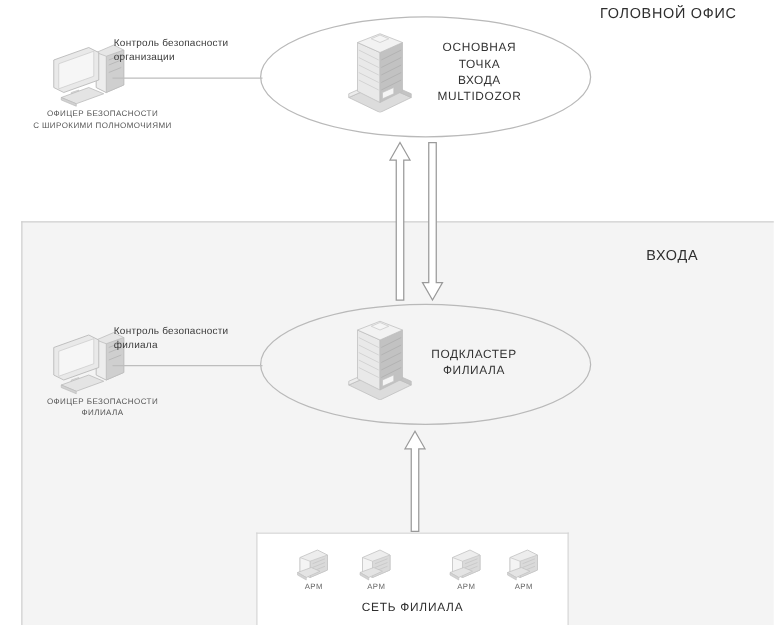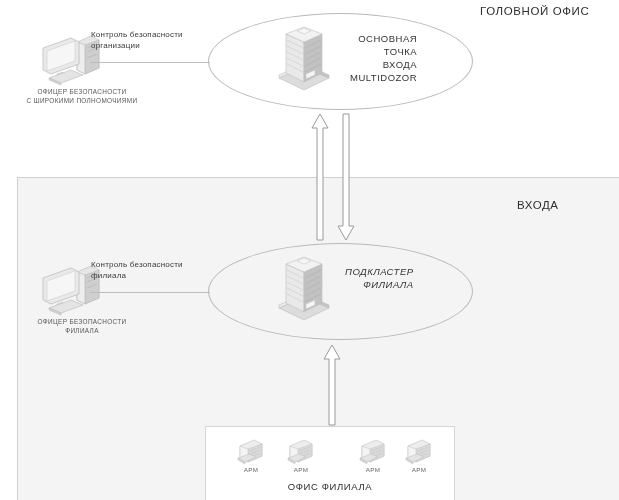--- a/index.html
+++ b/index.html
@@ -61,24 +61,24 @@
     left: 196px; top: 243px;
     width: 265px; height: 97px;
   }
   .ellipse-label {
     position: absolute;
     font-size: 9.5px;
     line-height: 13px;
     letter-spacing: 0.5px;
     color: #333;
     white-space: pre-line;
-    text-align: right;
+    text-align: center;
   }
   #hq-ellipse-label { left: 338px; top: 32px; }
-  #branch-ellipse-label { left: 333px; top: 265px; font-style: italic; }
+  #branch-ellipse-label { left: 333px; top: 277px; }
 
   
   .building {
     position: absolute;
     width: 58px;
     height: 64px;
   }
   #hq-building { left: 263px; top: 26px; }
   #branch-building { left: 263px; top: 256px; }
 
@@ -398,15 +398,15 @@
         <line x1="14" y1="14" x2="24" y2="10"></line>
         <line x1="14" y1="17" x2="24" y2="13"></line>
         <line x1="14" y1="20" x2="24" y2="16"></line>
       </g>
       <polygon points="2,21 13,17 20,20 9,25" fill="#e4e4e4" stroke="#c2c2c2" stroke-width="0.6"></polygon>
       <polygon points="2,21 9,25 9,27 2,23" fill="#d4d4d4" stroke="#c2c2c2" stroke-width="0.5"></polygon>
     </svg>
     <span class="ws-label">АРМ</span>
   </div>
 
-  <div id="network-title">ОФИС ФИЛИАЛА</div>
+  <div id="network-title">СЕТЬ ФИЛИАЛА</div>
 
 </div>
 
 </body></html>

